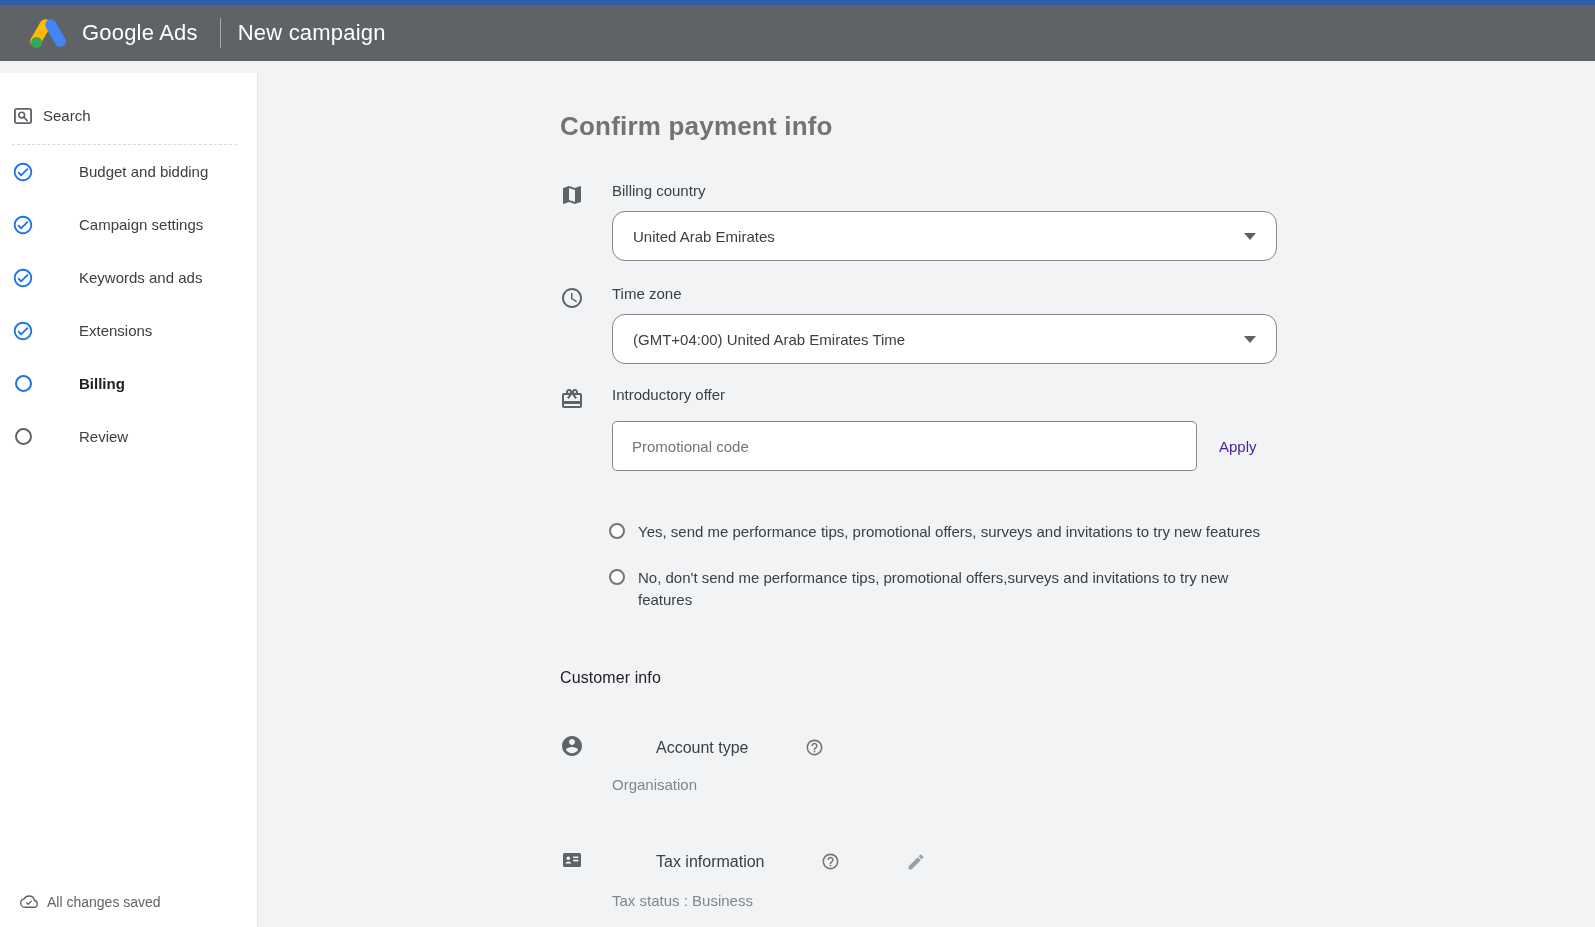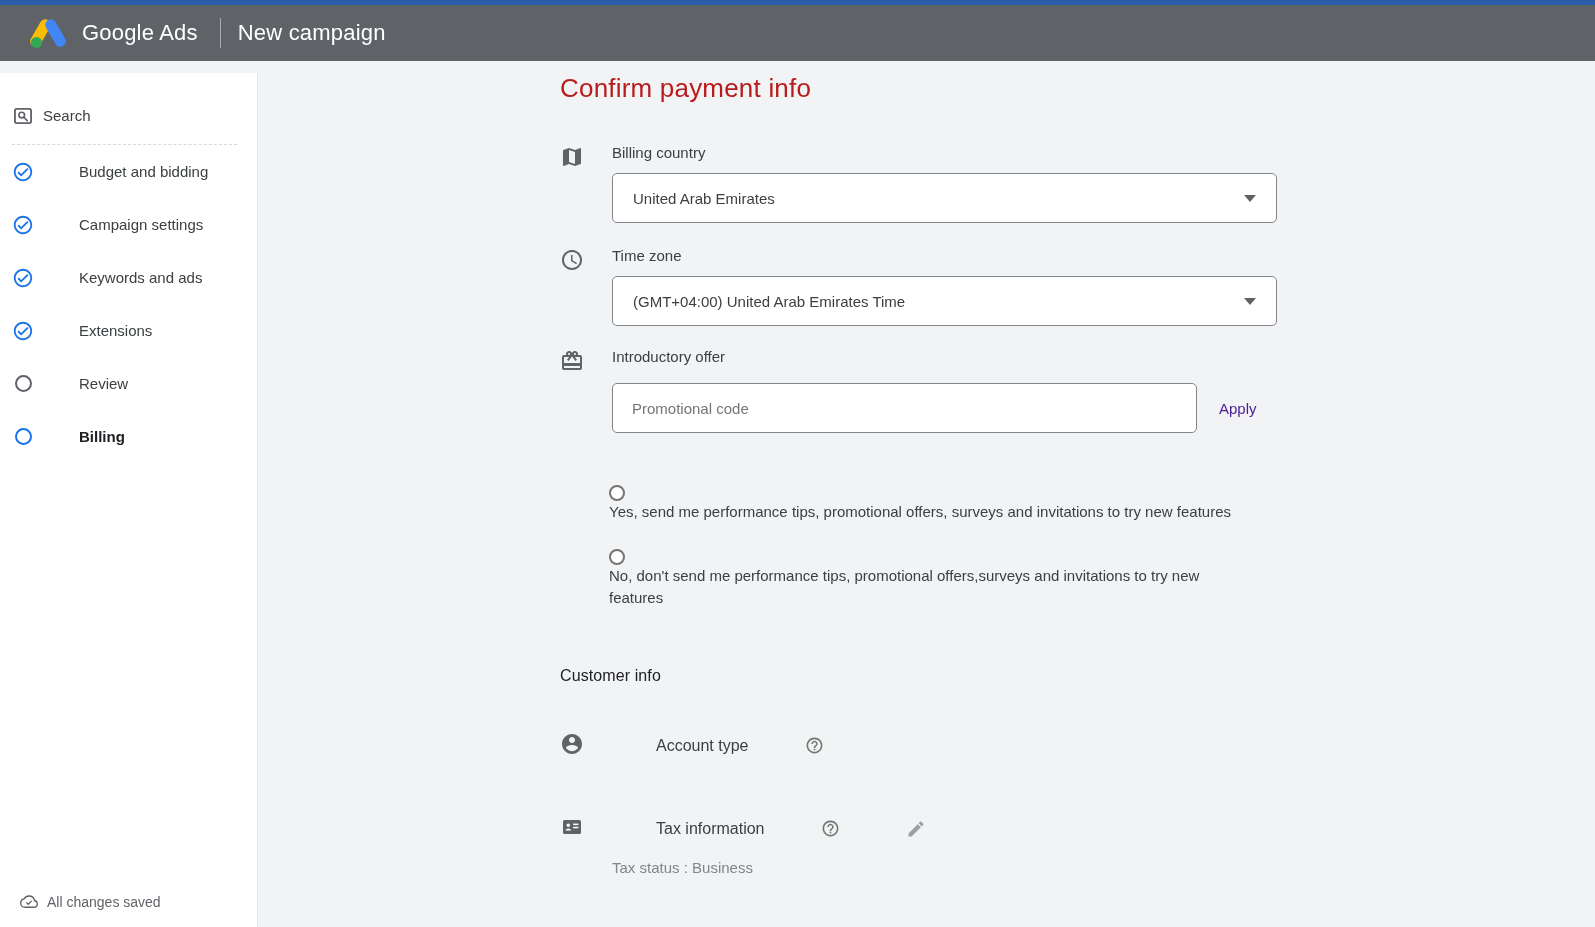--- a/index.html
+++ b/index.html
@@ -29,42 +29,42 @@
   .step-label.current { font-weight:bold; color:#202124; }
   .circle-empty { width:17px; height:17px; border-radius:50%; border:2px solid #5f6368; }
   .circle-empty.blue { border-color:#1a73e8; }
   .dashed-divider { border-top:1px dashed #d7dadc; margin:6px 0 0 0; }
   .saved-status { position:absolute; left:20px; bottom:16px; display:flex; align-items:center; color:#5f6368; font-size:14px; }
   .saved-status svg { margin-right:9px; }
 
   
   .main { position:absolute; top:73px; left:259px; right:0; bottom:0; background:#f1f3f4; overflow:hidden; }
   .content { margin-left:301px; width:725px; }
-  .main-title { font-size:26px; color:#b91c1c; font-weight:400; letter-spacing:.2px; }
+  .main-title { font-size:26px; color:#737373; font-weight:700; letter-spacing:.2px; margin-top:38px; }
 
   .form-row { display:flex; margin-top:0; }
   .row-icon { width:24px; padding-top:1px; flex-shrink:0; }
   .row-body { margin-left:28px; flex:1; }
   .field-label { font-size:15px; color:#3c4043; }
 
   .select-box { margin-top:12px; width:665px; height:50px; background:#fff; border:1px solid #80868b;
-    border-radius:5px; display:flex; align-items:center; justify-content:space-between;
+    border-radius:13px; display:flex; align-items:center; justify-content:space-between;
     padding:16px 20px; cursor:pointer; }
   .select-value { font-size:15px; color:#3c4043; }
   .caret { width:0; height:0; border-left:6px solid transparent; border-right:6px solid transparent; border-top:7px solid #5f6368; }
   .helper-text { margin-top:9px; font-size:14px; color:#757575; }
 
   .promo-line { margin-top:18px; display:flex; align-items:center; }
   .promo-input { width:585px; height:50px; background:#fff; border:1px solid #80868b; border-radius:5px;
     padding:0 19px; font-size:15px; color:#3c4043; font-family:"Liberation Sans",sans-serif; outline:none; }
   .promo-input::placeholder { color:#757575; }
   .apply-link { margin-left:22px; color:#4c1d95; font-size:15px; font-weight:500; cursor:pointer;text-align:right; }
 
   .radio-group { margin-top:50px; margin-left:49px; }
-  .radio-option { display:flex; align-items:flex-start; margin-top:24px; cursor:pointer;flex-direction:column; }
+  .radio-option { display:flex; align-items:flex-start; margin-top:24px; cursor:pointer; }
   .radio-option:first-child { margin-top:0; }
   .radio-circle { width:16px; height:16px; border:2px solid #757575; border-radius:50%; margin-right:13px; margin-top:2px; flex-shrink:0; background:#fff; }
   .radio-label { font-size:15px; color:#3c4043; line-height:22px; max-width:645px; }
 
   .section-title { margin-top:58px; font-size:16px; font-weight:500; color:#202124; letter-spacing:.1px; }
 
   .info-row { display:flex; align-items:center; margin-top:0;gap:44px; }
   .info-label { font-size:16px; color:#3c4043; margin-left:28px; }
   .info-value { margin-left:52px; margin-top:14px; font-size:15px; color:#80868b; }
   .help-icon { margin-left:12px; display:flex; }
@@ -132,30 +132,30 @@
       <span class="step-icon">
         <svg width="22" height="22" viewBox="0 0 24 24">
             <path fill="#1a73e8" d="M12 2C6.48 2 2 6.48 2 12s4.48 10 10 10 10-4.48 10-10S17.52 2 12 2zm0 18c-4.42 0-8-3.58-8-8s3.58-8 8-8 8 3.58 8 8-3.58 8-8 8zm4.59-12.42L10 14.17l-2.59-2.58L6 13l4 4 8-8z"></path>
           </svg>
       </span>
       <span class="step-label">Extensions</span>
     </div>
 
     <div class="step step-row">
       <span class="step-icon">
+        <span class="circle-empty blue"></span>
+      </span>
+      <span class="step-label current">Billing</span>
+    </div>
+
+    <div class="step step-row">
+      <span class="step-icon">
         <span class="circle-empty"></span>
       </span>
       <span class="step-label">Review</span>
-    </div>
-
-    <div class="step step-row">
-      <span class="step-icon">
-        <span class="circle-empty blue"></span>
-      </span>
-      <span class="step-label current">Billing</span>
     </div>
 
   </div>
 
   <div class="saved-status">
     <svg width="18" height="18" viewBox="0 0 24 24">
       <path fill="none" stroke="#5f6368" stroke-width="1.8" d="M19.35 10.04C18.67 6.59 15.64 4 12 4 9.11 4 6.6 5.64 5.35 8.04 2.34 8.36 1 10.91 1 13.5 1 16.54 3.46 19 6.5 19h12c2.49 0 4.5-2.01 4.5-4.5 0-2.38-1.85-4.31-4.65-4.46z"></path>
       <path fill="none" stroke="#5f6368" stroke-width="1.8" d="M8.5 12.5l2.5 2.5 4.5-4.5"></path>
     </svg>
     <span>All changes saved</span>
@@ -231,20 +231,21 @@
             <path fill="#5f6368" fill-rule="evenodd" d="M12 2C6.48 2 2 6.48 2 12s4.48 10 10 10 10-4.48 10-10S17.52 2 12 2zm0 3c1.66 0 3 1.34 3 3s-1.34 3-3 3-3-1.34-3-3 1.34-3 3-3zm0 14.2c-2.5 0-4.71-1.28-6-3.22.03-1.99 4-3.08 6-3.08 1.99 0 5.97 1.09 6 3.08-1.29 1.94-3.5 3.22-6 3.22z"></path>
           </svg>
       </div>
       <span class="info-label">Account type</span>
       <span class="help-icon">
         <svg width="19" height="19" viewBox="0 0 24 24">
             <path fill="#757575" d="M11 18h2v-2h-2v2zm1-16C6.48 2 2 6.48 2 12s4.48 10 10 10 10-4.48 10-10S17.52 2 12 2zm0 18c-4.41 0-8-3.59-8-8s3.59-8 8-8 8 3.59 8 8-3.59 8-8 8zm0-14c-2.21 0-4 1.79-4 4h2c0-1.1.9-2 2-2s2 .9 2 2c0 2-3 1.75-3 5h2c0-2.25 3-2.5 3-5 0-2.21-1.79-4-4-4z"></path>
           </svg>
       </span>
     </div>
+    <div class="info-value">Organisation</div>
 
     <div class="info-row" style="margin-top:54px;">
       <div class="row-icon">
         <svg width="24" height="24" viewBox="0 0 24 24">
           <rect x="3" y="5" width="18" height="14" rx="1.6" fill="#5f6368"></rect>
           <circle cx="8.3" cy="10.3" r="1.7" fill="#ffffff"></circle>
           <path d="M5.5 15.6c0-1.5 1.8-2.2 2.8-2.2s2.8.7 2.8 2.2z" fill="#ffffff"></path>
           <rect x="13.2" y="8.6" width="5.2" height="1.5" fill="#ffffff"></rect>
           <rect x="13.2" y="11.8" width="5.2" height="1.5" fill="#ffffff"></rect>
         </svg>

